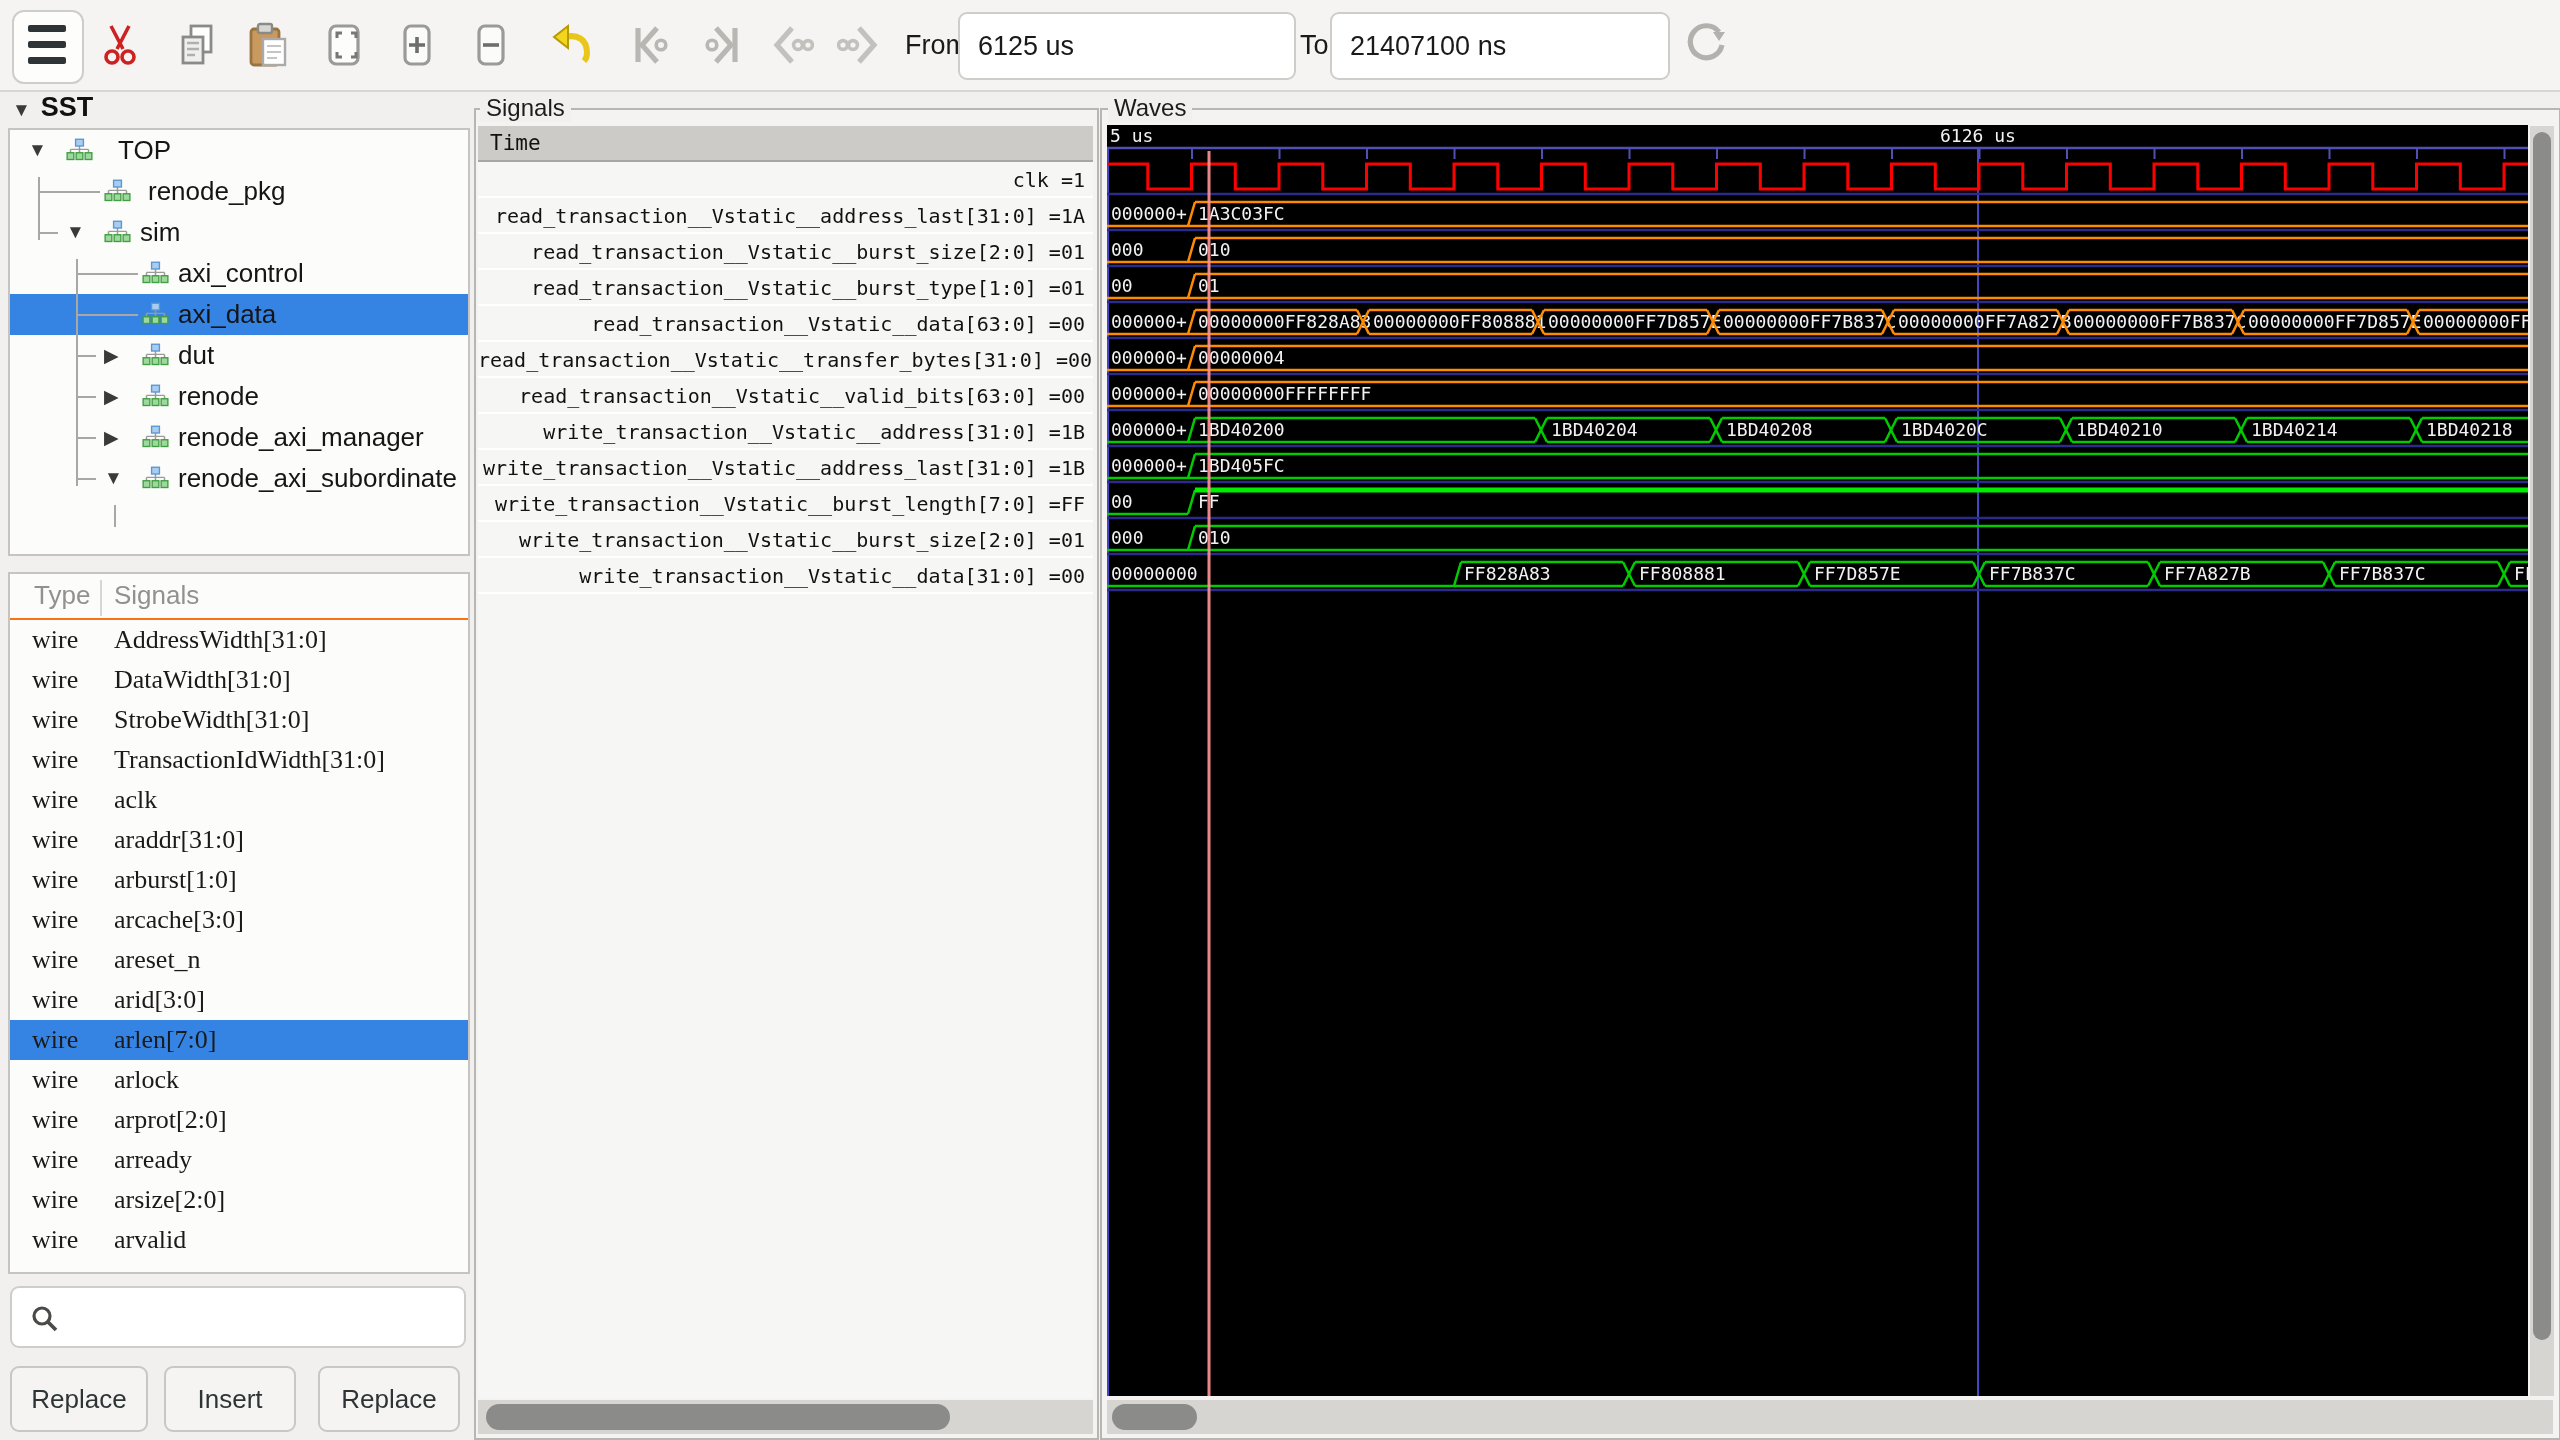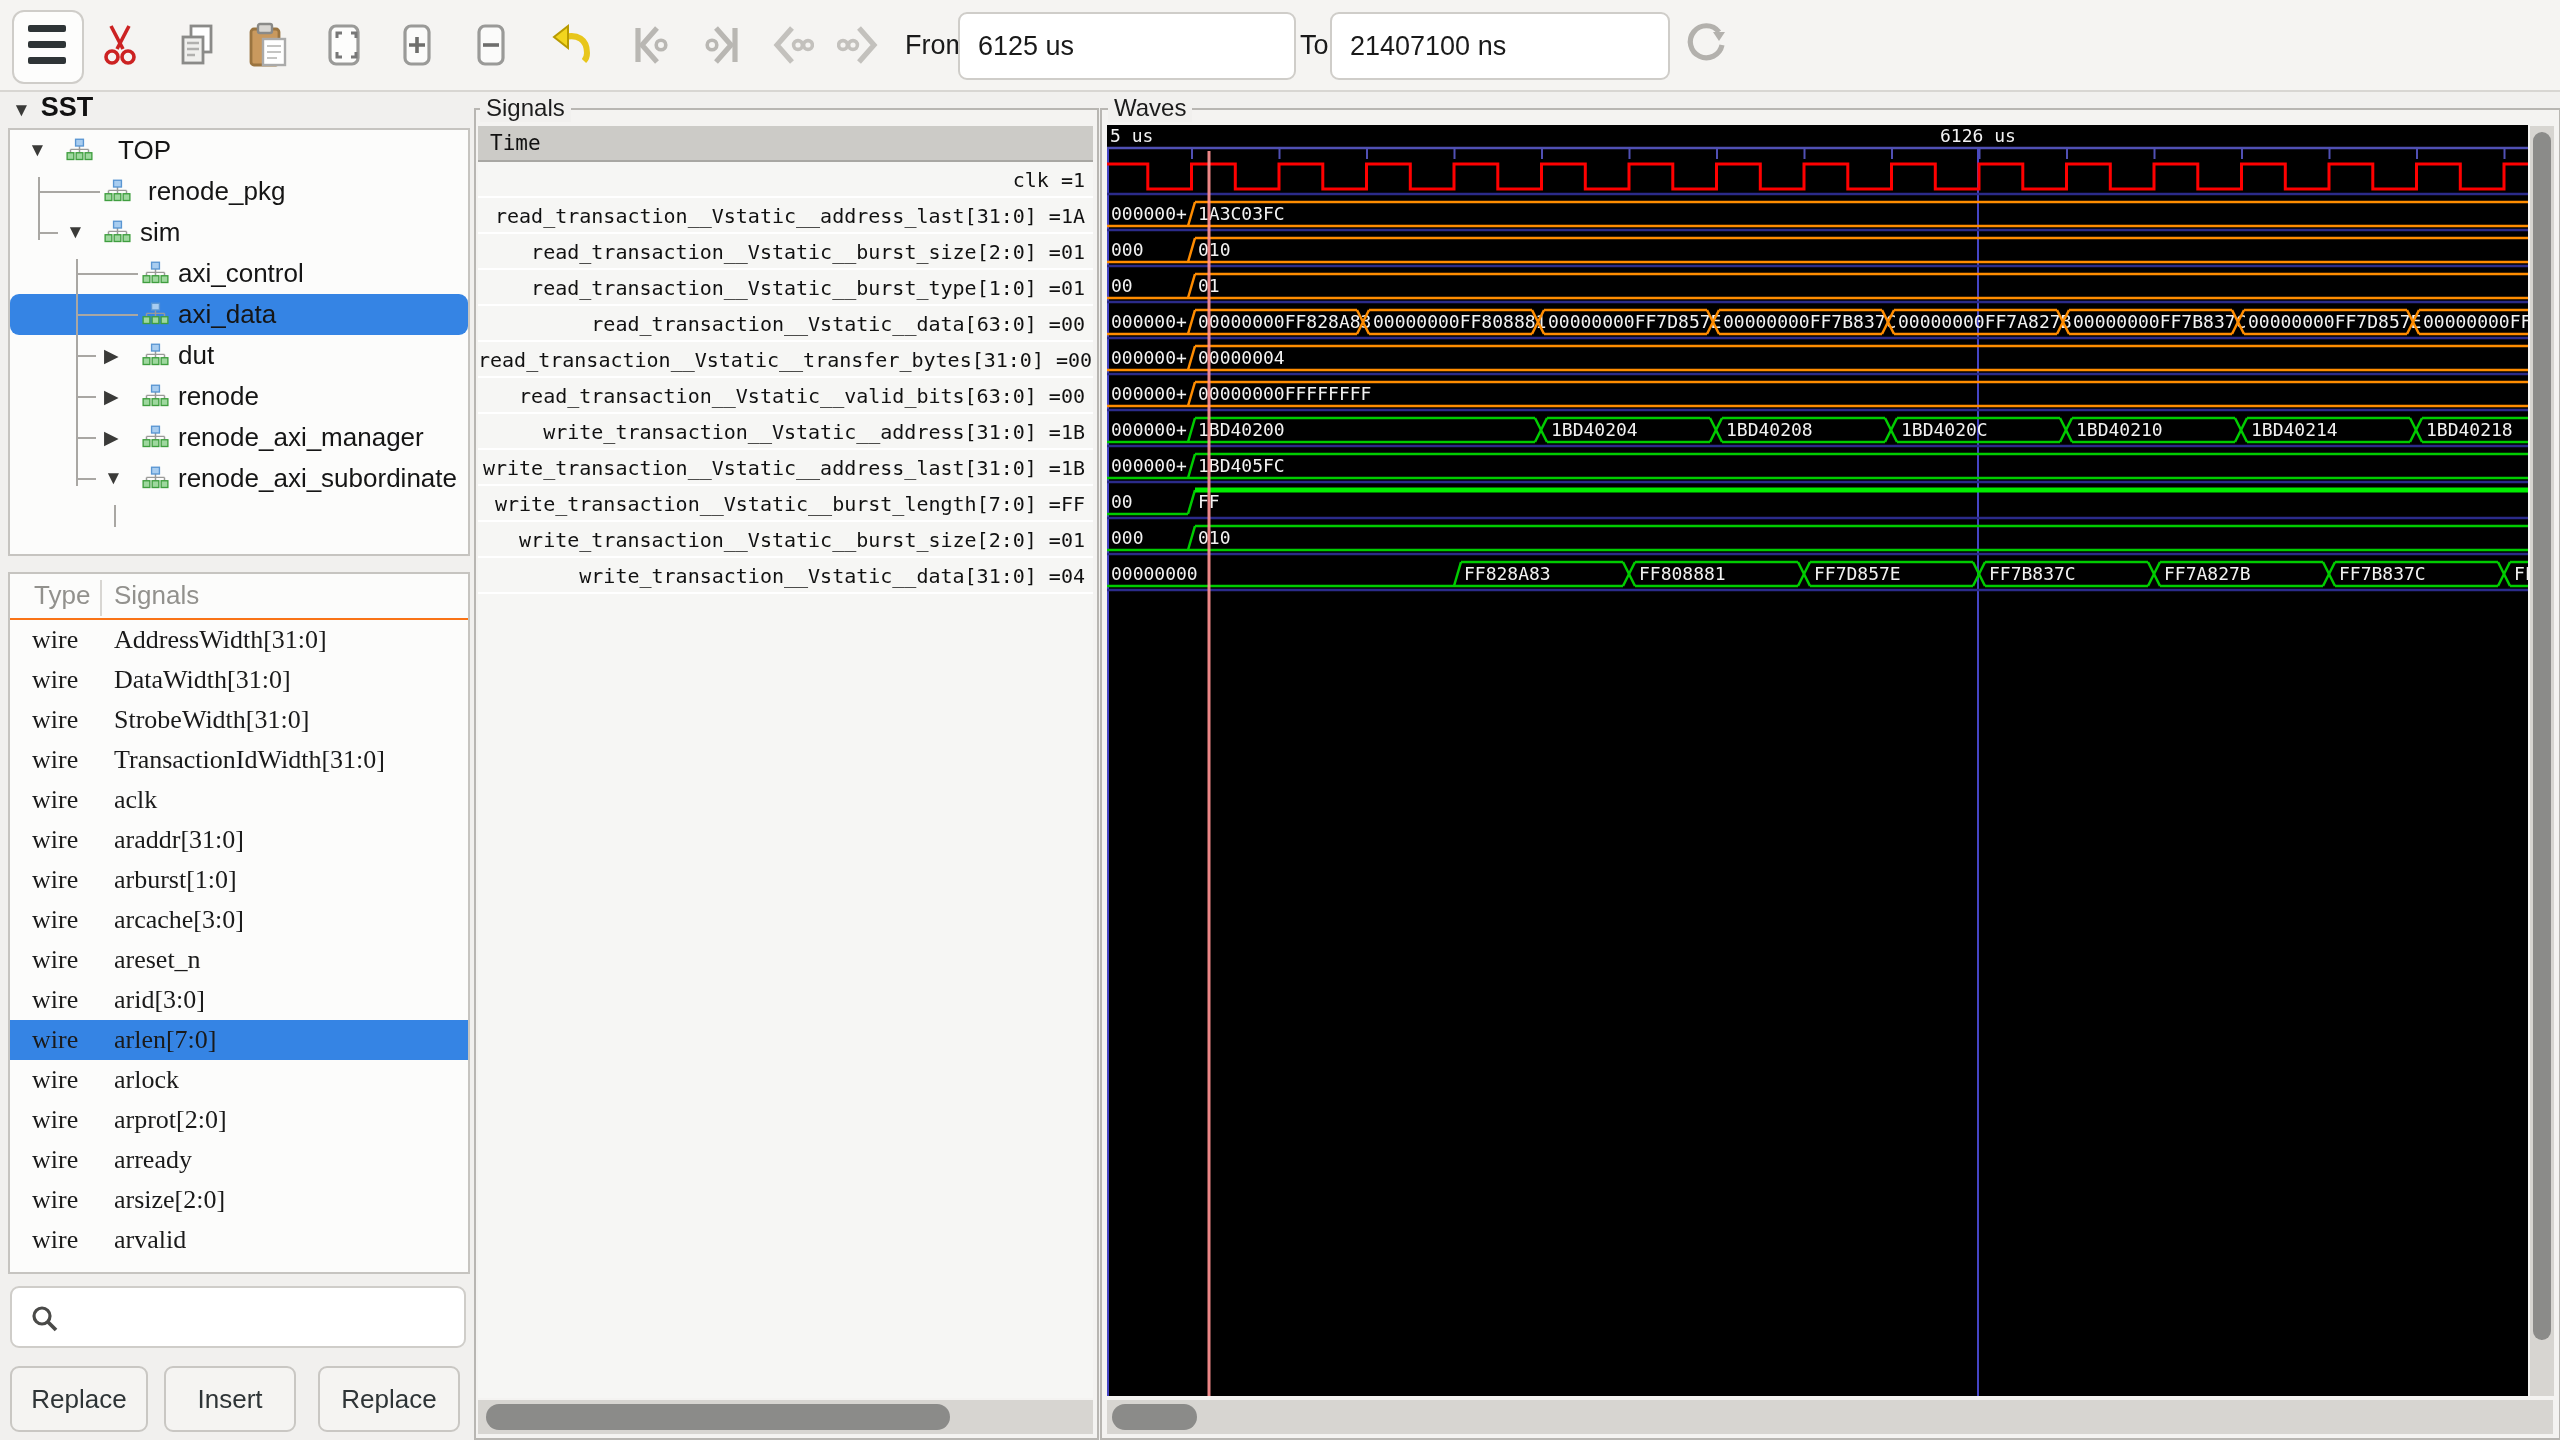--- a/index.html
+++ b/index.html
@@ -12,21 +12,21 @@
   .tbicon{top:21px;width:48px;height:48px;}
   .tblabel{top:0;height:90px;line-height:90px;font-size:27px;color:#1a1a1a;}
   .entry{top:12px;height:64px;background:#ffffff;border:2px solid #cfcdc9;border-radius:9px;}
   .entry input{width:100%;height:100%;border:none;outline:none;background:transparent;font-size:27px;color:#1a1a1a;padding:0 18px;font-family:"Liberation Sans",sans-serif;box-sizing:border-box;}
   
   .panel{background:#fcfcfb;border:2px solid #c6c4c0;}
   #sst-header{left:12px;top:92px;height:34px;font-size:27px;color:#111;font-weight:bold;}
   #sst-header .tri{font-size:19px;margin-right:10px;color:#3a3a38;}
   #tree-panel{left:8px;top:128px;width:458px;height:424px;overflow:hidden;}
   .trow{position:relative;height:41px;width:100%;}
-  .trow.sel{background:#3584e4;border-radius:9px;}
+  .trow.sel{background:#3584e4;}
   .trow .lbl{position:absolute;top:5px;font-size:26px;color:#151515;white-space:nowrap;}
   .trow .exp{position:absolute;top:9px;font-size:19px;color:#3a3a38;}
   .guide{position:absolute;background:#a9a7a3;}
   
   #table-panel{left:8px;top:572px;width:458px;height:698px;overflow:hidden;}
   #table-head{position:relative;height:44px;border-bottom:2px solid #f97316;}
   #table-head span{position:absolute;top:6px;font-size:26px;color:#92918d;}
   #col-sep{position:absolute;left:90px;top:4px;width:2px;height:36px;background:#d8d6d2;}
   .wrow{position:relative;height:40px;font-family:Liberation Serif, serif;}
   .wrow.sel{background:#3584e4;}
@@ -336,21 +336,21 @@
         <div class="srow">read_transaction__Vstatic__address_last[31:0] =1A</div>
         <div class="srow">read_transaction__Vstatic__burst_size[2:0] =01</div>
         <div class="srow">read_transaction__Vstatic__burst_type[1:0] =01</div>
         <div class="srow">read_transaction__Vstatic__data[63:0] =00</div>
         <div class="srow">read_transaction__Vstatic__transfer_bytes[31:0] =00</div>
         <div class="srow">read_transaction__Vstatic__valid_bits[63:0] =00</div>
         <div class="srow">write_transaction__Vstatic__address[31:0] =1B</div>
         <div class="srow">write_transaction__Vstatic__address_last[31:0] =1B</div>
         <div class="srow">write_transaction__Vstatic__burst_length[7:0] =FF</div>
         <div class="srow">write_transaction__Vstatic__burst_size[2:0] =01</div>
-        <div class="srow">write_transaction__Vstatic__data[31:0] =04</div>
+        <div class="srow">write_transaction__Vstatic__data[31:0] =00</div>
       </div>
   </div>
 
   <div class="abs sbtrack" style="left:478px;top:1400px;width:615px;height:34px">
     <div class="sbthumb" style="left:8px;top:4px;width:464px;height:26px"></div>
   </div>
 
   <span class="frame-label" style="left:1108px;top:94px">Waves</span>
   <div class="abs frame" style="left:1100px;top:108px;width:1457px;height:1328px"></div>
   <div id="wavebox" class="abs">

